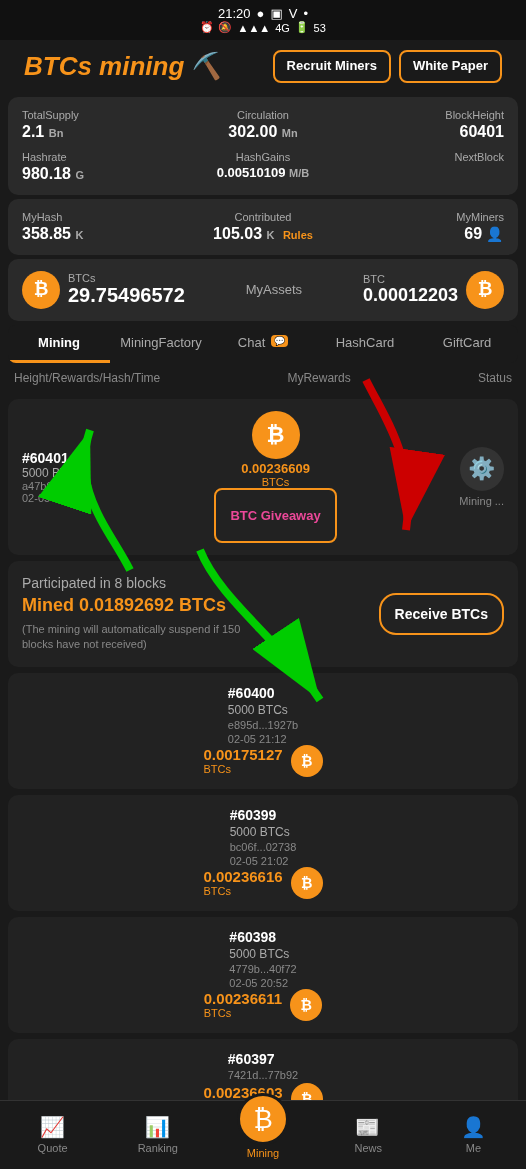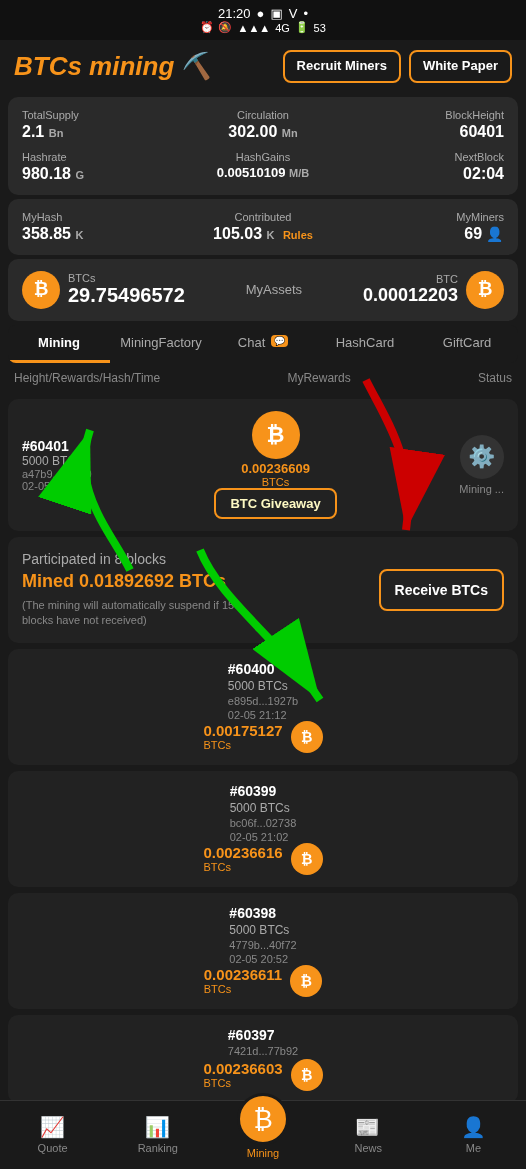--- a/index.html
+++ b/index.html
@@ -26,21 +26,21 @@
     }
     .status-left { display: flex; align-items: center; gap: 6px; }
     .status-right { display: flex; align-items: center; gap: 5px; font-size: 11px; }
 
     
     .header {
       background: #1a1a1a;
       display: flex;
       align-items: center;
       justify-content: space-between;
-      padding: 10px 14px;
+      padding: 10px 24px;
     }
     .logo {
       font-size: 26px;
       font-weight: bold;
       color: #f7931a;
       font-style: italic;
       display: flex;
       align-items: center;
       gap: 6px;
     }
@@ -178,23 +178,23 @@
       border-radius: 50%;
       display: flex; align-items: center; justify-content: center;
       font-size: 22px; font-weight: bold; color: #fff;
       margin-bottom: 2px;
     }
     .giveaway-amount { font-size: 13px; color: #f7931a; font-weight: bold; }
     .giveaway-unit { font-size: 11px; color: #f7931a; }
     .giveaway-btn {
       background: transparent;
       border: 2px solid #f7931a;
-      color: #fef9c3;
+      color: #ec4899;
       border-radius: 8px;
-      padding: 6px 14px;
+      padding: 18px 14px;
       font-size: 13px;
       font-weight: bold;
       cursor: pointer;
     }
     .mining-row-right { display: flex; flex-direction: column; align-items: flex-end; }
     .gear-icon {
       width: 44px; height: 44px;
       background: #333;
       border-radius: 50%;
       display: flex; align-items: center; justify-content: center;
@@ -213,21 +213,21 @@
       justify-content: space-between;
     }
     .participated-left {}
     .participated-title { font-size: 14px; color: #aaa; margin-bottom: 4px; }
     .participated-amount { font-size: 18px; font-weight: bold; color: #f7931a; margin-bottom: 6px; }
     .participated-note { font-size: 11px; color: #888; max-width: 240px; line-height: 1.4; }
     .receive-btn {
       background: transparent;
       border: 2px solid #f7931a;
       color: #fff;
-      border-radius: 8px;
+      border-radius: 17px;
       padding: 10px 14px;
       font-size: 14px;
       font-weight: bold;
       cursor: pointer;
       text-align: center;
       line-height: 1.3;
     }
 
     
     .simple-row {
@@ -355,21 +355,20 @@
       </div>
     </div>
     <div class="stat-item" style="text-align:center;">
       <div class="stat-label">HashGains</div>
       <div class="stat-value" style="font-size:13px;">
         <span>0.00510109</span> <span class="stat-unit">M/B</span>
       </div>
     </div>
     <div class="stat-item" style="text-align:right;">
       <div class="stat-label">NextBlock</div>
-      <div class="stat-value">02:04</div>
     </div>
   </div>
 
   <div class="stats-grid2">
     <div class="stat-item">
       <div class="stat-label">MyHash</div>
       <div class="stat-value">
         <span>358.85</span> <span class="stat-unit">K</span>
       </div>
     </div>
@@ -391,21 +390,21 @@
   <div class="my-assets">
     <div class="asset-left">
       <div class="btc-circle">₿</div>
       <div>
         <div class="asset-label">BTCs</div>
         <div class="asset-amount">29.75496572</div>
       </div>
     </div>
     <div class="my-assets-label">MyAssets</div>
     <div class="asset-right">
-      <div style="text-align:right;">
+      <div style="text-align:left;">
         <div class="asset-label">BTC</div>
         <div class="asset-right-amount">0.00012203</div>
       </div>
       <div class="btc-circle">₿</div>
     </div>
   </div>
 
   <div class="tabs">
     <div class="tab active">
       <span>Mining</span>

